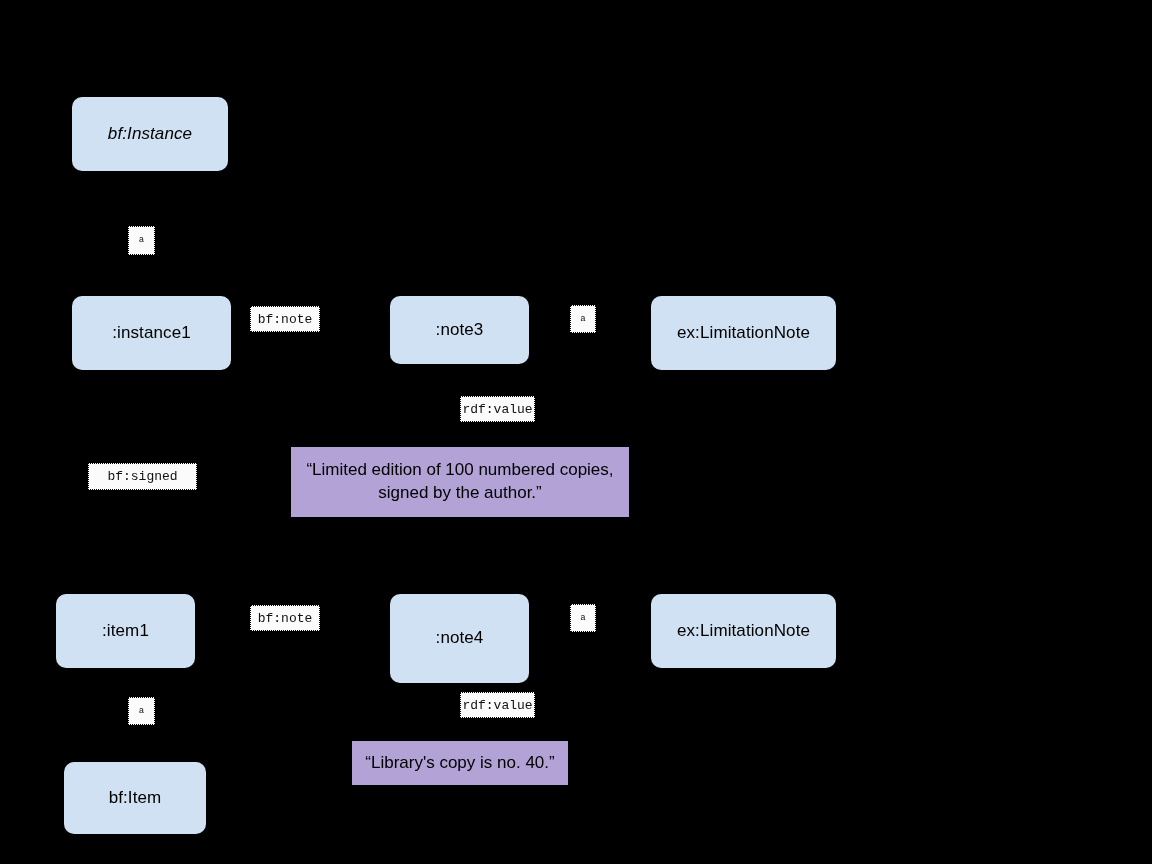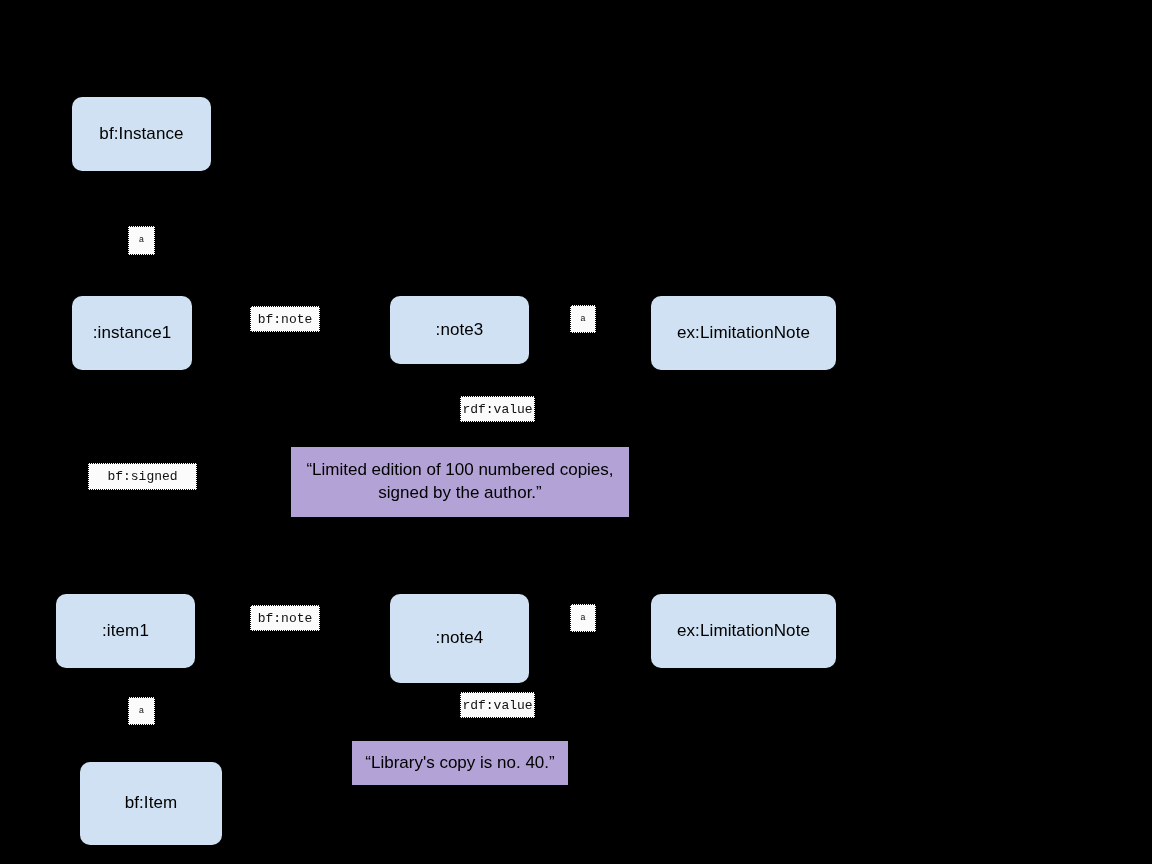--- a/index.html
+++ b/index.html
@@ -99,42 +99,42 @@
       <path d="M 529 333 L 651 333" fill="none" stroke="#000000" stroke-width="1.5" marker-end="url(#arrow)"></path>
       <path d="M 460 370 L 460 447" fill="none" stroke="#000000" stroke-width="1.5" marker-end="url(#arrow)"></path>
       <path d="M 141 370 L 141 594" fill="none" stroke="#000000" stroke-width="1.5" marker-end="url(#arrow)"></path>
       <path d="M 211 631 L 390 631" fill="none" stroke="#000000" stroke-width="1.5" marker-end="url(#arrow)"></path>
       <path d="M 529 631 L 651 631" fill="none" stroke="#000000" stroke-width="1.5" marker-end="url(#arrow)"></path>
       <path d="M 460 668 L 460 741" fill="none" stroke="#000000" stroke-width="1.5" marker-end="url(#arrow)"></path>
       <path d="M 141 668 L 141 762" fill="none" stroke="#000000" stroke-width="1.5" marker-end="url(#arrow)"></path>
     </svg>
 
   <div id="node-layer">
-      <div class="node" style="left: 72px; top: 97px; width: 139px; height: 74px;">
+      <div class="node" style="left: 72px; top: 97px; width: 156px; height: 74px; font-style: italic;">
         <span>bf:Instance</span>
       </div>
-      <div class="node" style="left: 72px; top: 296px; width: 120px; height: 74px; text-align: center;">
+      <div class="node" style="left: 72px; top: 296px; width: 159px; height: 74px; text-align: center;">
         <span>:instance1</span>
       </div>
       <div class="node" style="left: 390px; top: 296px; width: 139px; height: 68px;">
         <span>:note3</span>
       </div>
       <div class="node" style="left: 651px; top: 296px; width: 185px; height: 74px;">
         <span>ex:LimitationNote</span>
       </div>
       <div class="node" style="left: 56px; top: 594px; width: 139px; height: 74px;">
         <span>:item1</span>
       </div>
       <div class="node" style="left: 390px; top: 594px; width: 139px; height: 89px;">
         <span>:note4</span>
       </div>
       <div class="node" style="left: 651px; top: 594px; width: 185px; height: 74px;">
         <span>ex:LimitationNote</span>
       </div>
-      <div class="node" style="left: 80px; top: 762px; width: 142px; height: 83px;">
+      <div class="node" style="left: 64px; top: 762px; width: 142px; height: 72px;">
         <span>bf:Item</span>
       </div>
     </div>
   <div id="literal-layer">
       <div class="literal" style="left: 291px; top: 447px; width: 338px; height: 70px;">
         <span>“Limited edition of 100 numbered copies, signed by the author.”</span>
       </div>
       <div class="literal" style="left: 352px; top: 741px; width: 216px; height: 44px;">
         <span>“Library's copy is no. 40.”</span>
       </div>

